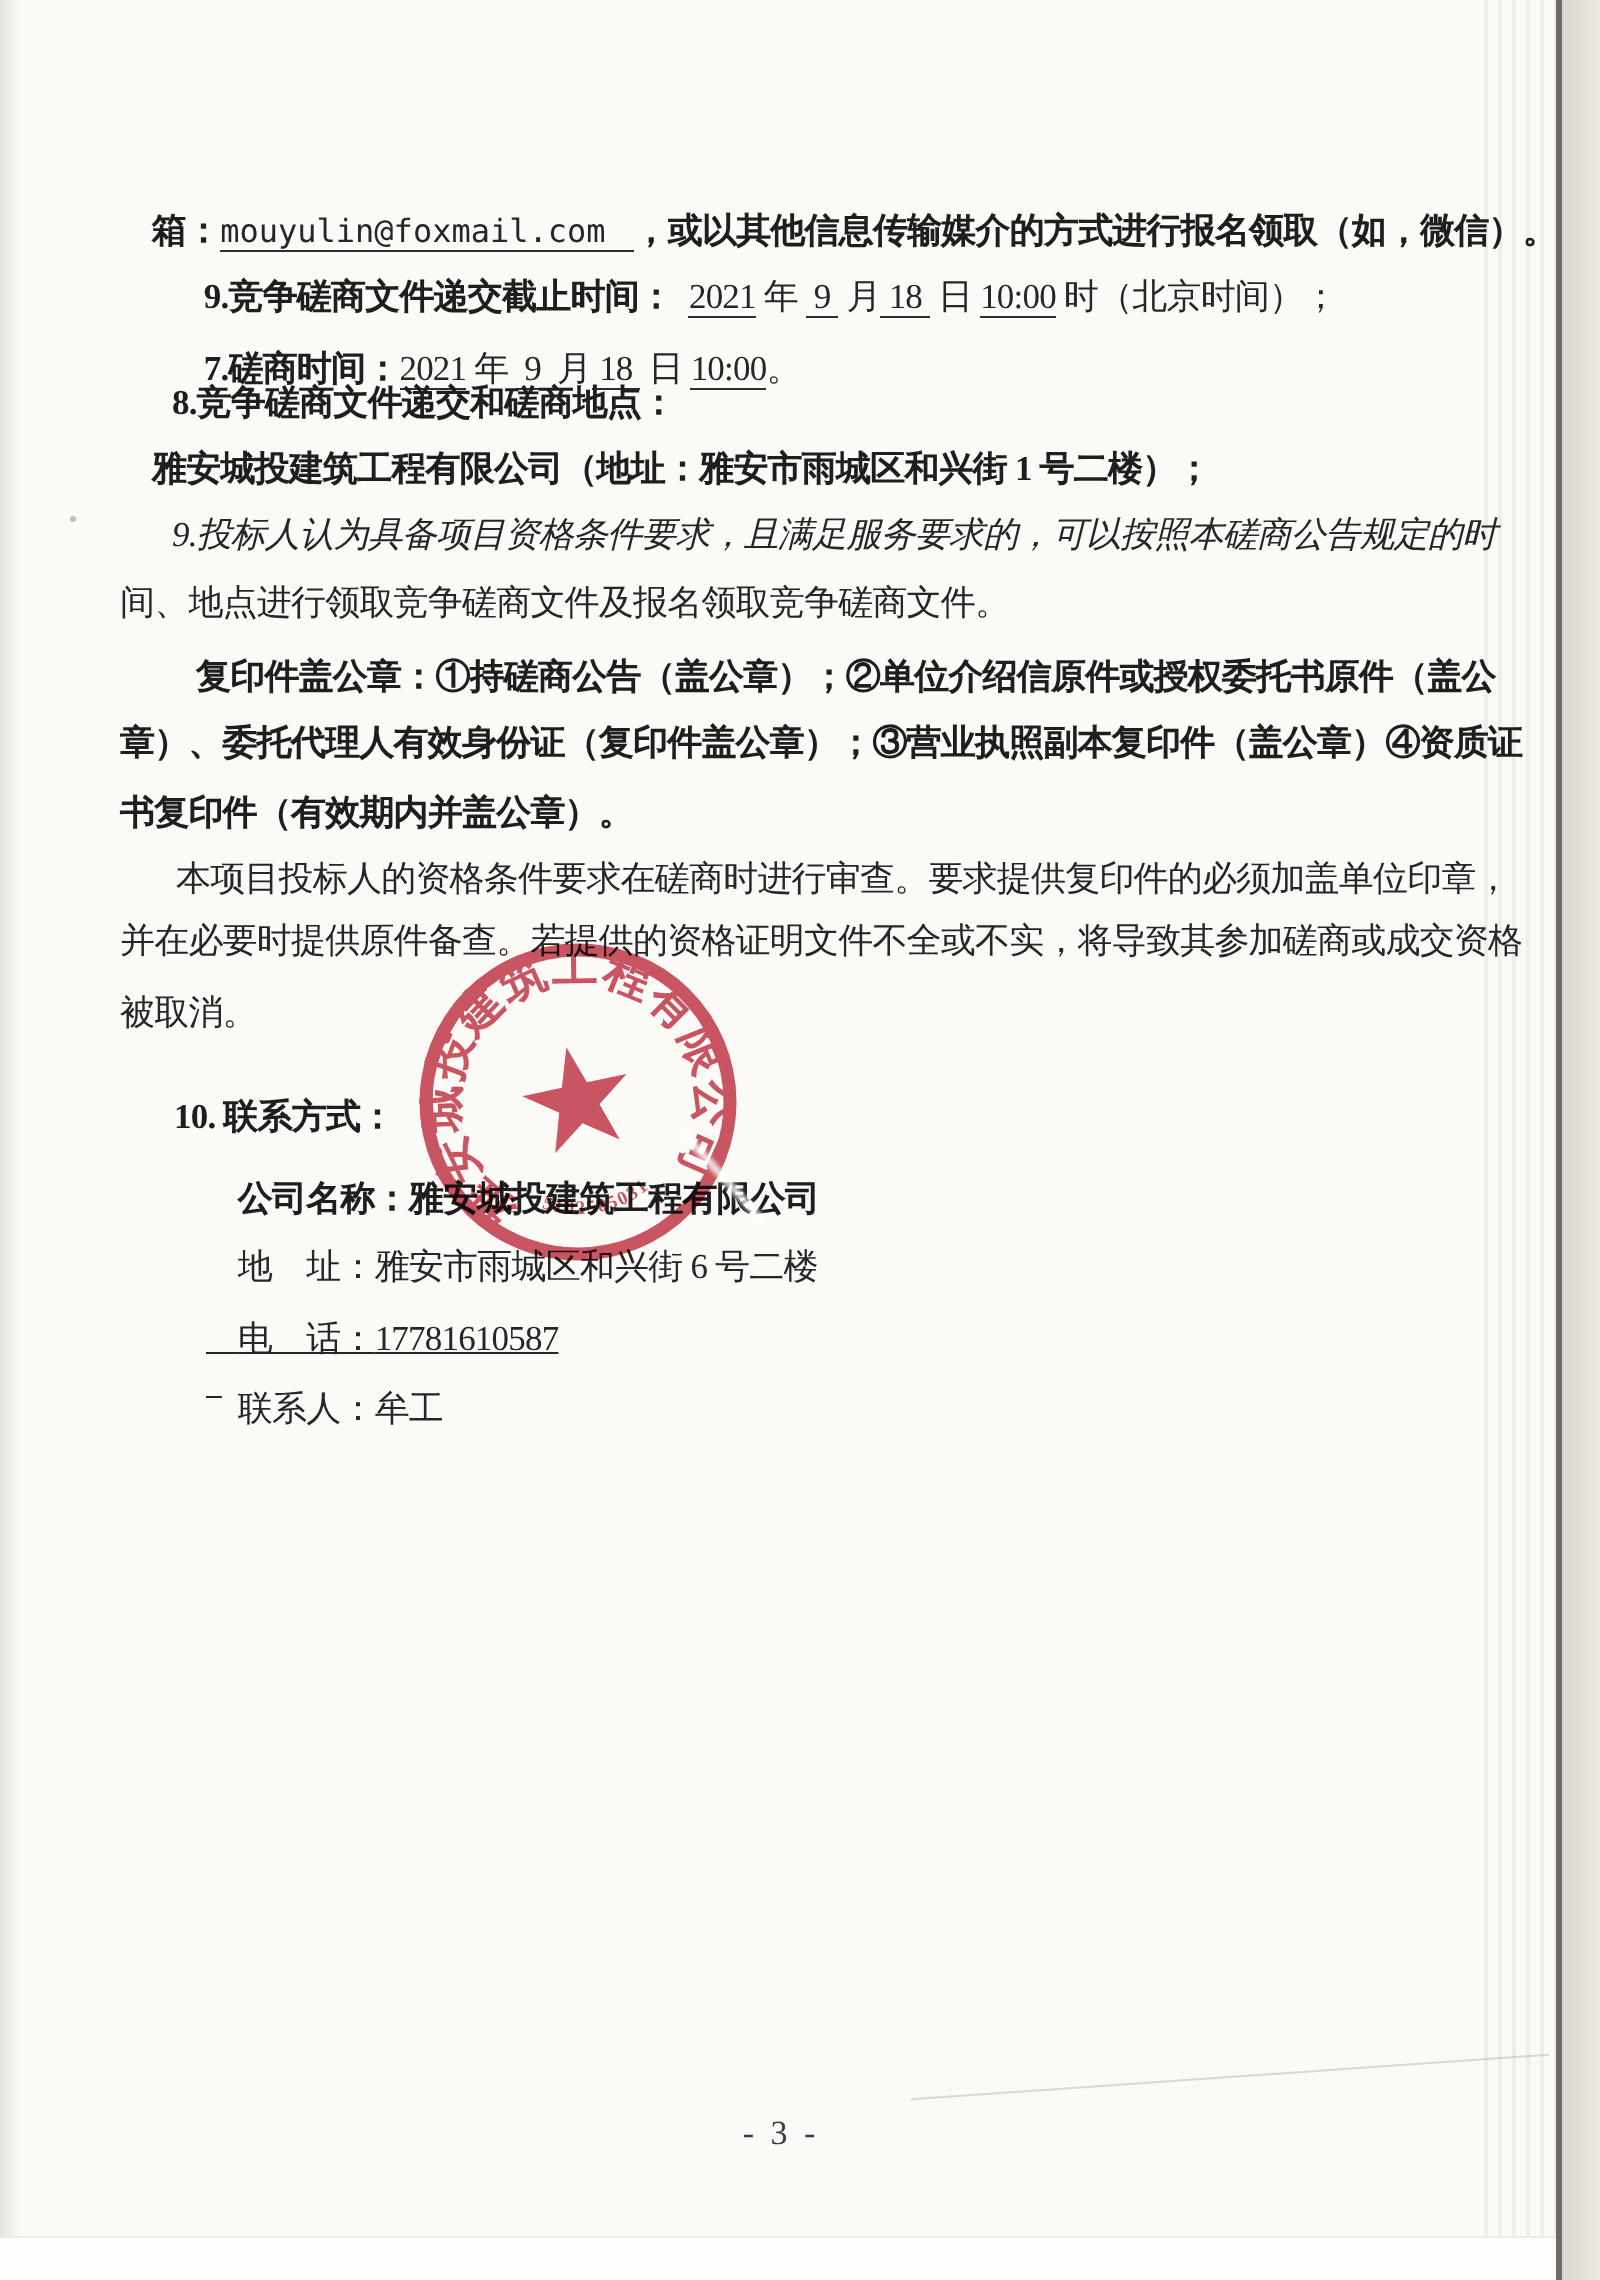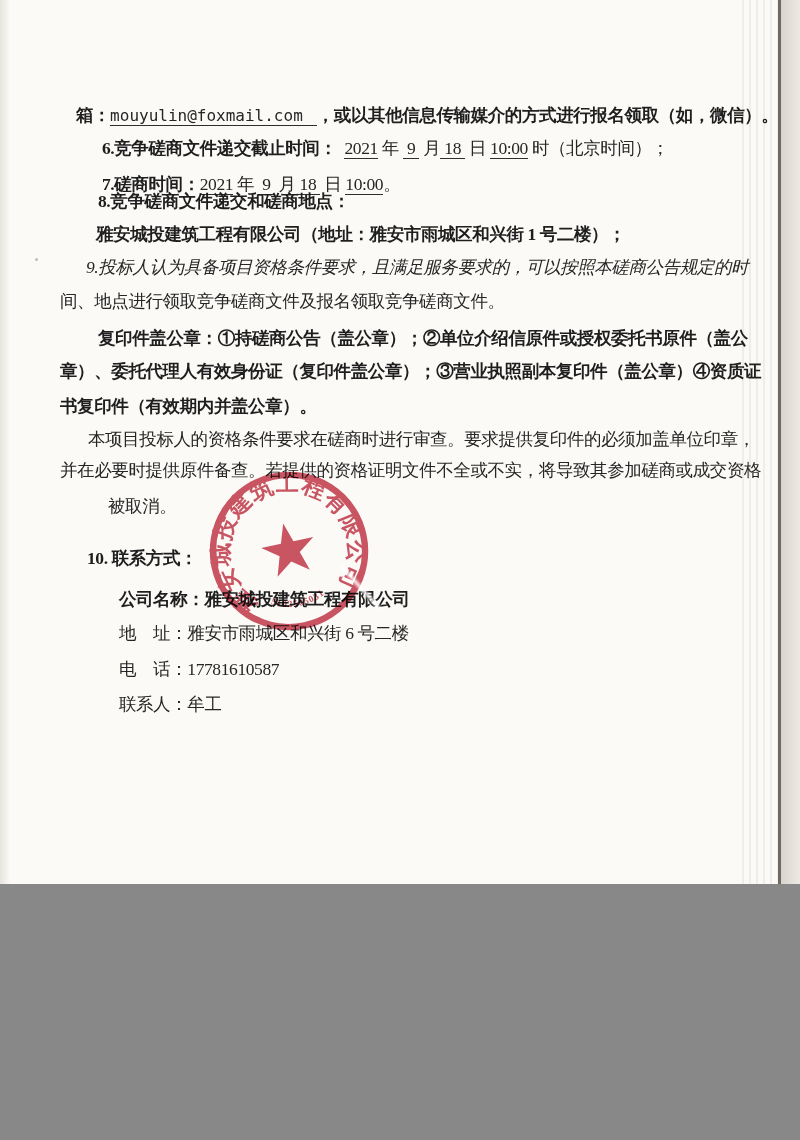--- a/index.html
+++ b/index.html
@@ -1,18 +1,18 @@
 <!DOCTYPE html>
 <html><head>
 <meta charset="utf-8">
 <style>
   html,body{margin:0;padding:0;background:#888;}
   #page{
     position:relative;
-    width:800px;height:884px;
+    width:800px;height:1140px;
     background:#fbfaf7;
     overflow:hidden;
     font-family:"Liberation Serif",serif;
   }
   
   .edge-left{position:absolute;left:0;top:0;width:10px;height:1140px;
     background:linear-gradient(90deg,#e7e4de,rgba(251,250,247,0));z-index:1;}
   .edge-right-streaks{position:absolute;left:742px;top:0;width:36px;height:1140px;
     background:repeating-linear-gradient(90deg,rgba(185,180,170,.18) 0 2px,rgba(0,0,0,0) 2px 7px);z-index:1;}
   .edge-right-line{position:absolute;left:778px;top:0;width:3px;height:1140px;background:#6e6a63;z-index:2;}
@@ -63,49 +63,49 @@
   <div class="edge-right-strip"></div>
   <div class="edge-bottom"></div>
   <div class="crease"></div>
   <div class="speck"></div>
 
   <div class="line" style="left:60px;top:82px;">
     <span class="b">箱：</span><span class="mono u">mouyulin@foxmail.com</span><span class="b">，或以其他信息传输媒介的方式进行报名领取（如，微信）。</span>
   </div>
 
   <div class="line" style="left:86px;top:115px;">
-    <span class="b">6.竞争磋商文件递交截止时间：  </span><span class="u">2021</span><span> 年 </span><span class="u"> 9 </span><span> 月</span><span class="u"> 18 </span><span> 日 </span><span class="u">10:00</span><span> 时（北京时间）；</span>
+    <span class="b">9.竞争磋商文件递交截止时间：  </span><span class="u">2021</span><span> 年 </span><span class="u"> 9 </span><span> 月</span><span class="u"> 18 </span><span> 日 </span><span class="u">10:00</span><span> 时（北京时间）；</span>
   </div>
 
   <div class="line" style="left:86px;top:151px;">
     <span class="b">7.磋商时间：</span><span class="u">2021</span><span> 年 </span><span class="u"> 9 </span><span> 月</span><span class="u"> 18 </span><span> 日 </span><span class="u">10:00</span><span>。</span>
   </div>
 
-  <div class="line b" style="left:98px;top:189px;">8.竞争磋商文件递交和磋商地点：</div>
-  <div class="line b" style="left:96px;top:222px;">雅安城投建筑工程有限公司（地址：雅安市雨城区和兴街 1 号二楼）；</div>
+  <div class="line b" style="left:86px;top:189px;">8.竞争磋商文件递交和磋商地点：</div>
+  <div class="line b" style="left:76px;top:222px;">雅安城投建筑工程有限公司（地址：雅安市雨城区和兴街 1 号二楼）；</div>
 
   <div class="line" style="left:86px;top:255px;font-style:italic;">9.投标人认为具备项目资格条件要求，且满足服务要求的，可以按照本磋商公告规定的时</div>
   <div class="line" style="left:60px;top:289px;">间、地点进行领取竞争磋商文件及报名领取竞争磋商文件。</div>
 
   <div class="line b" style="left:98px;top:326px;">复印件盖公章：①持磋商公告（盖公章）；②单位介绍信原件或授权委托书原件（盖公</div>
   <div class="line b" style="left:60px;top:359px;">章）、委托代理人有效身份证（复印件盖公章）；③营业执照副本复印件（盖公章）④资质证</div>
   <div class="line b" style="left:60px;top:394px;font-family:Liberation Serif, serif;">书复印件（有效期内并盖公章）。</div>
 
   <div class="line" style="left:88px;top:427px;">本项目投标人的资格条件要求在磋商时进行审查。要求提供复印件的必须加盖单位印章，</div>
   <div class="line" style="left:60px;top:458px;">并在必要时提供原件备查。若提供的资格证明文件不全或不实，将导致其参加磋商或成交资格</div>
-  <div class="line" style="left:60px;top:494px;margin-left:48px;">被取消。</div>
+  <div class="line" style="left:60px;top:494px;">被取消。</div>
 
   <div class="line b" style="left:87px;top:531px;margin-top:15px;">10. 联系方式：</div>
   <div class="line" style="left:103px;top:566px;">
     <span class="b">公司名称：</span><span class="b">雅安城投建筑工程有限公司</span>
   </div>
   <div class="line" style="left:103px;top:600px;">
     <span>地　址：</span><span>雅安市雨城区和兴街 6 号二楼</span>
   </div>
-  <div class="line" style="left:103px;top:636px;">
+  <div class="line" style="left:103px;top:636px;text-decoration:underline;">
     <span>电　话：</span><span>17781610587</span>
   </div>
   <div class="line" style="left:103px;top:671px;">
     <span>联系人：</span><span>牟工</span>
   </div>
 
   <div class="pagenum">- 3 -</div>
 
   <div class="seal">
     <svg width="200" height="200" viewBox="0 0 200 200">

